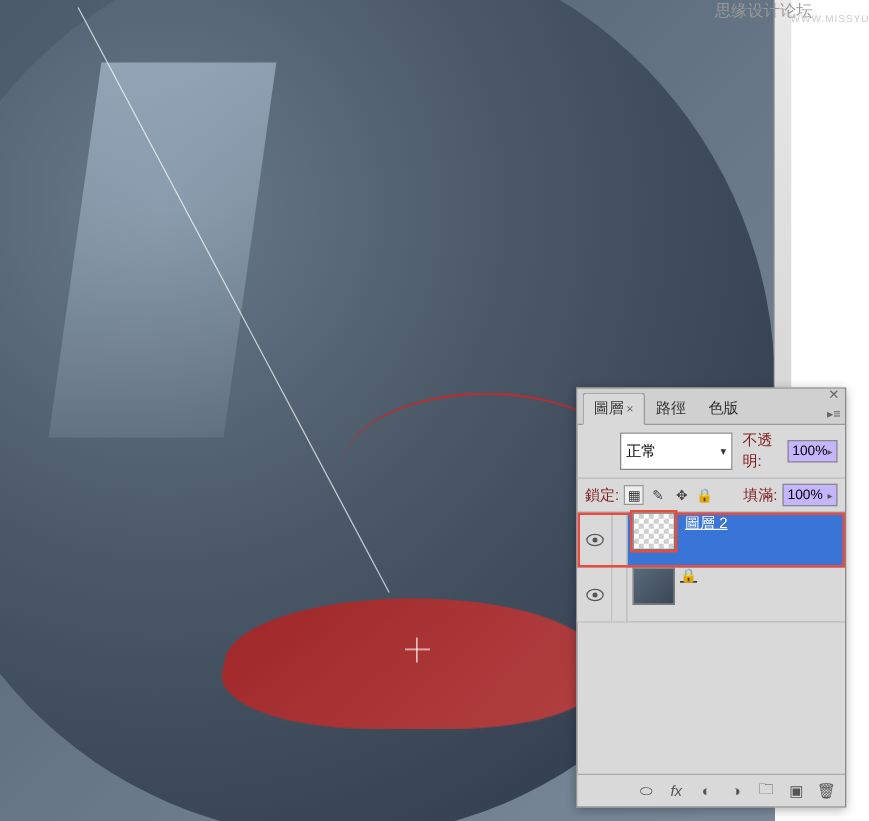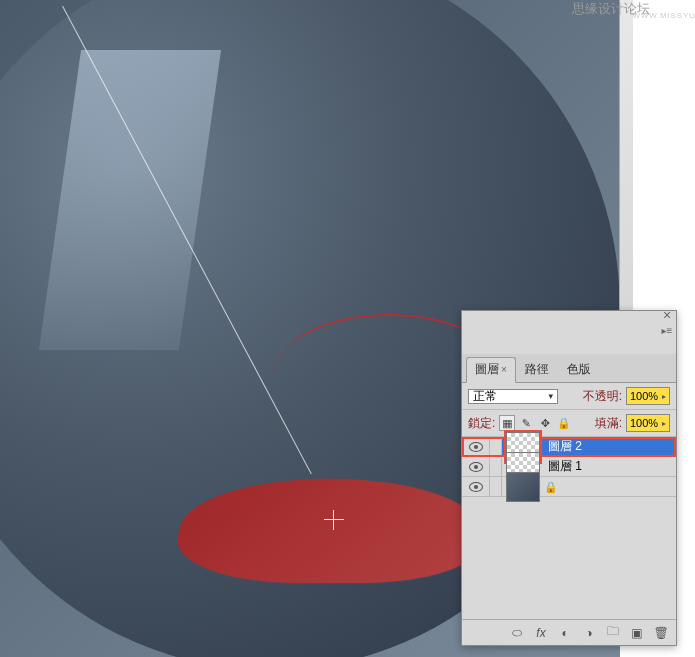--- a/index.html
+++ b/index.html
@@ -14,35 +14,35 @@
 .red-arc { position: absolute; left: 274px; top: 314px; width: 230px; height: 120px; border-top: 2px solid rgba(200,40,40,0.8); border-radius: 50%; }
 .guide-line { position: absolute; left: 62px; top: 6px; width: 1px; height: 530px; background: rgba(255,255,255,0.7); transform: rotate(-28deg); transform-origin: top; }
 .crosshair { position: absolute; left: 324px; top: 510px; width: 20px; height: 20px; }
 .crosshair::before, .crosshair::after { content: ""; position: absolute; background: rgba(255,255,255,0.9); }
 .crosshair::before { left: 9px; top: 0; width: 1px; height: 20px; }
 .crosshair::after { left: 0; top: 9px; width: 20px; height: 1px; }
 .ruler-edge { position: absolute; right: 62px; top: 0; width: 14px; height: 310px; background: linear-gradient(#e8e8e8, #d8d8d8); border-left: 1px solid #aaa; }
 .panel { position: absolute; right: 18px; top: 310px; width: 216px; height: 336px; background: #d9d9d9; border: 1px solid #888; box-shadow: 0 2px 8px rgba(0,0,0,0.3); z-index: 10; }
 .panel-close { position: absolute; right: 2px; top: -2px; width: 14px; height: 14px; font-size: 14px; color: #666; text-align: center; line-height: 12px; cursor: pointer; }
 .panel-menu { position: absolute; right: 2px; top: 14px; width: 14px; height: 14px; color: #666; font-size: 10px; text-align: center; cursor: pointer; }
-.tabs { display: flex; padding: 3px 4px 0 4px; background: #d0d0d0; border-bottom: 1px solid #999; margin-top: 43px; }
+.tabs { display: flex; padding: 3px 4px 0 4px; background: #d0d0d0; border-bottom: 1px solid #999; }
 .tab { padding: 3px 8px; font-size: 12px; color: #333; border: 1px solid transparent; cursor: pointer; }
 .tab.active { background: #d9d9d9; border: 1px solid #999; border-bottom: 1px solid #d9d9d9; margin-bottom: -1px; border-radius: 3px 3px 0 0; }
 .tab-close { font-size: 10px; margin-left: 2px; color: #666; }
 .row { display: flex; align-items: center; padding: 4px 6px; border-bottom: 1px solid #bbb; gap: 4px; }
-.blend-select { flex: 0 0 90px; height: 15px; background: #fff; border: 1px solid #888; display: flex; align-items: center; padding: 0 4px; justify-content: space-between; font-size: 12px; cursor: pointer; }
+.blend-select { flex: 0 0 90px; height: 30px; background: #fff; border: 1px solid #888; display: flex; align-items: center; padding: 0 4px; justify-content: space-between; font-size: 12px; cursor: pointer; margin-left: 28px; }
 .blend-select .arrow { font-size: 9px; color: #333; }
 .label { font-size: 12px; color: #7f1d1d; }
-.pct-input { width: 44px; height: 18px; background: #fde047; border: 1px solid #888; font-size: 11px; display: flex; align-items: center; padding: 0 3px; justify-content: space-between; }
+.pct-input { width: 44px; height: 18px; background: #c4b5fd; border: 1px solid #888; font-size: 11px; display: flex; align-items: center; padding: 0 3px; justify-content: space-between; }
 .pct-input .arr { font-size: 8px; color: #555; }
 .lock-icons { display: flex; gap: 3px; align-items: center; }
 .mini-icon { width: 16px; height: 16px; display: flex; align-items: center; justify-content: center; font-size: 11px; color: #444; border: 1px solid transparent; }
 .mini-icon.boxed { border: 1px solid #999; background: #eee; }
 .layers { background: #d9d9d9; }
-.layer { display: flex; align-items: center; height: 20px; border-bottom: 1px solid #bbb; }
+.layer { display: flex; align-items: flex-start; height: 44px; border-bottom: 1px solid #bbb; text-decoration: underline; }
 .layer.selected { background: #3875d7; color: #fff; }
 .layer.highlighted { outline: 2px solid #e74c3c; outline-offset: -2px; }
 .vis-col { width: 28px; height: 100%; display: flex; align-items: center; justify-content: center; border-right: 1px solid #bbb; background: #d9d9d9; }
 .eye { width: 14px; height: 10px; border: 1px solid #555; border-radius: 60% 60% 60% 60%; position: relative; }
 .eye::after { content: ""; position: absolute; left: 4px; top: 2px; width: 4px; height: 4px; background: #555; border-radius: 50%; }
 .link-col { width: 12px; height: 100%; border-right: 1px solid #bbb; background: #d9d9d9; }
 .layer.selected .link-col { background: #d9d9d9; }
 .thumb { width: 34px; height: 30px; margin: 0 4px; background: #fff; border: 1px solid #777; position: relative; }
 .thumb.checker { background-image: linear-gradient(45deg,#ccc 25%,transparent 25%),linear-gradient(-45deg,#ccc 25%,transparent 25%),linear-gradient(45deg,transparent 75%,#ccc 75%),linear-gradient(-45deg,transparent 75%,#ccc 75%); background-size: 8px 8px; background-position: 0 0,0 4px,4px -4px,-4px 0; }
 .thumb.bg { background: linear-gradient(135deg,#5a6a7a,#3a4656); }
@@ -116,28 +116,20 @@
         </div>
       <div class="link-col"></div>
       <div class="thumb checker highlighted"></div>
       <div class="layer-name">圖層 2</div>
     </div>
     <div class="layer">
       <div class="vis-col">
           <div class="eye"></div>
         </div>
       <div class="link-col"></div>
-      <div class="thumb checker"></div>
-      <div class="layer-name">圖層 1</div>
-    </div>
-    <div class="layer">
-      <div class="vis-col">
-          <div class="eye"></div>
-        </div>
-      <div class="link-col"></div>
       <div class="thumb bg"></div>
       <div class="lock-badge">🔒</div>
     </div>
   </div>
 
   <div class="panel-footer">
     <div class="foot-btn">⬭</div>
     <div class="foot-btn">
         <i>fx</i>
       </div>

